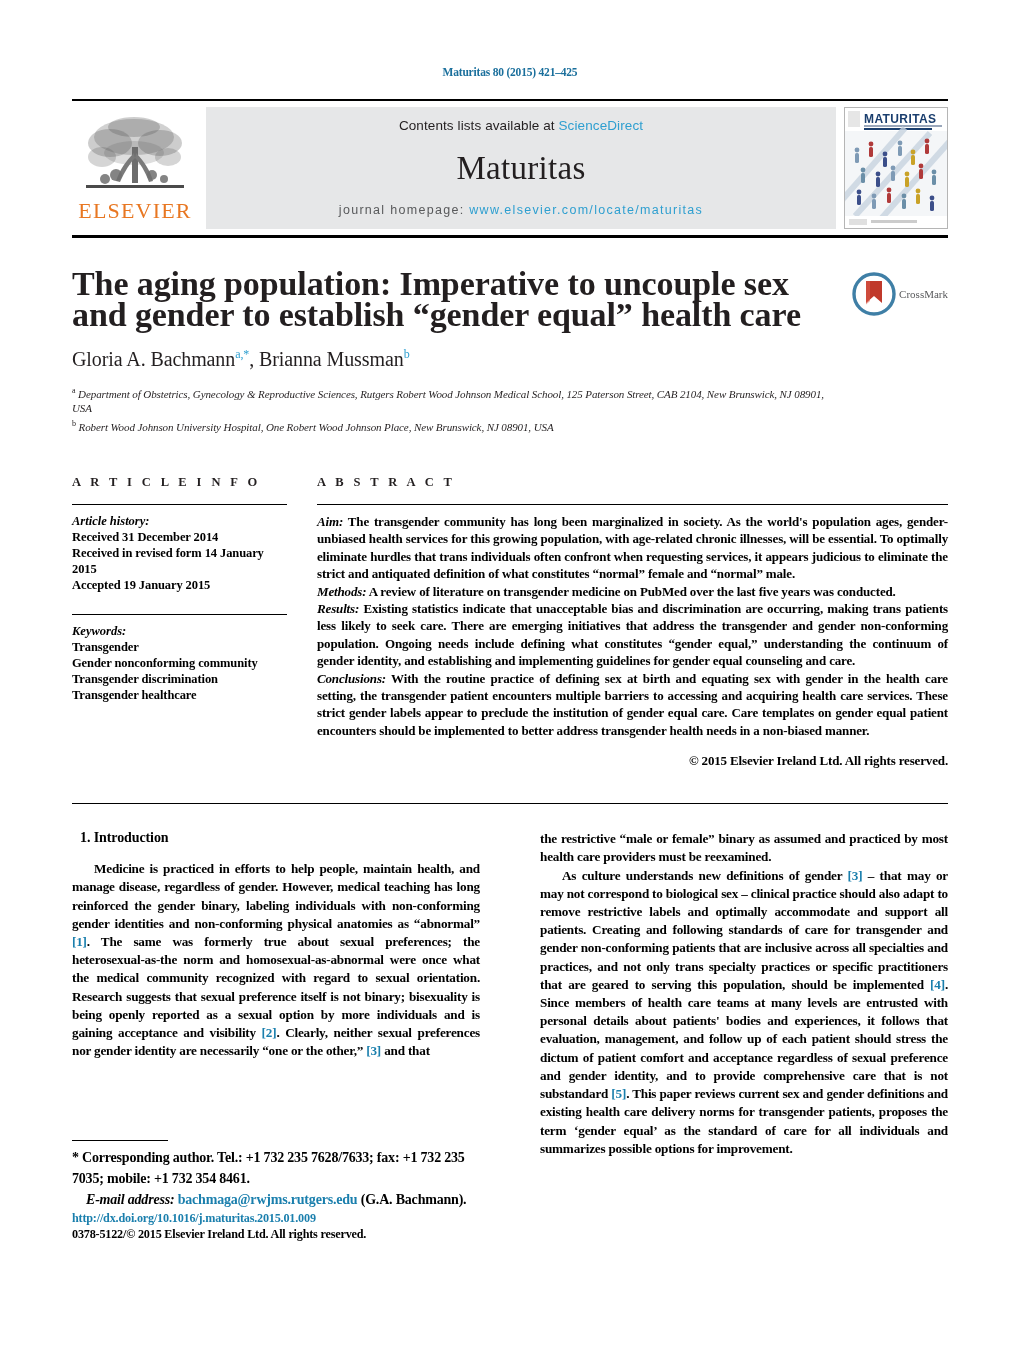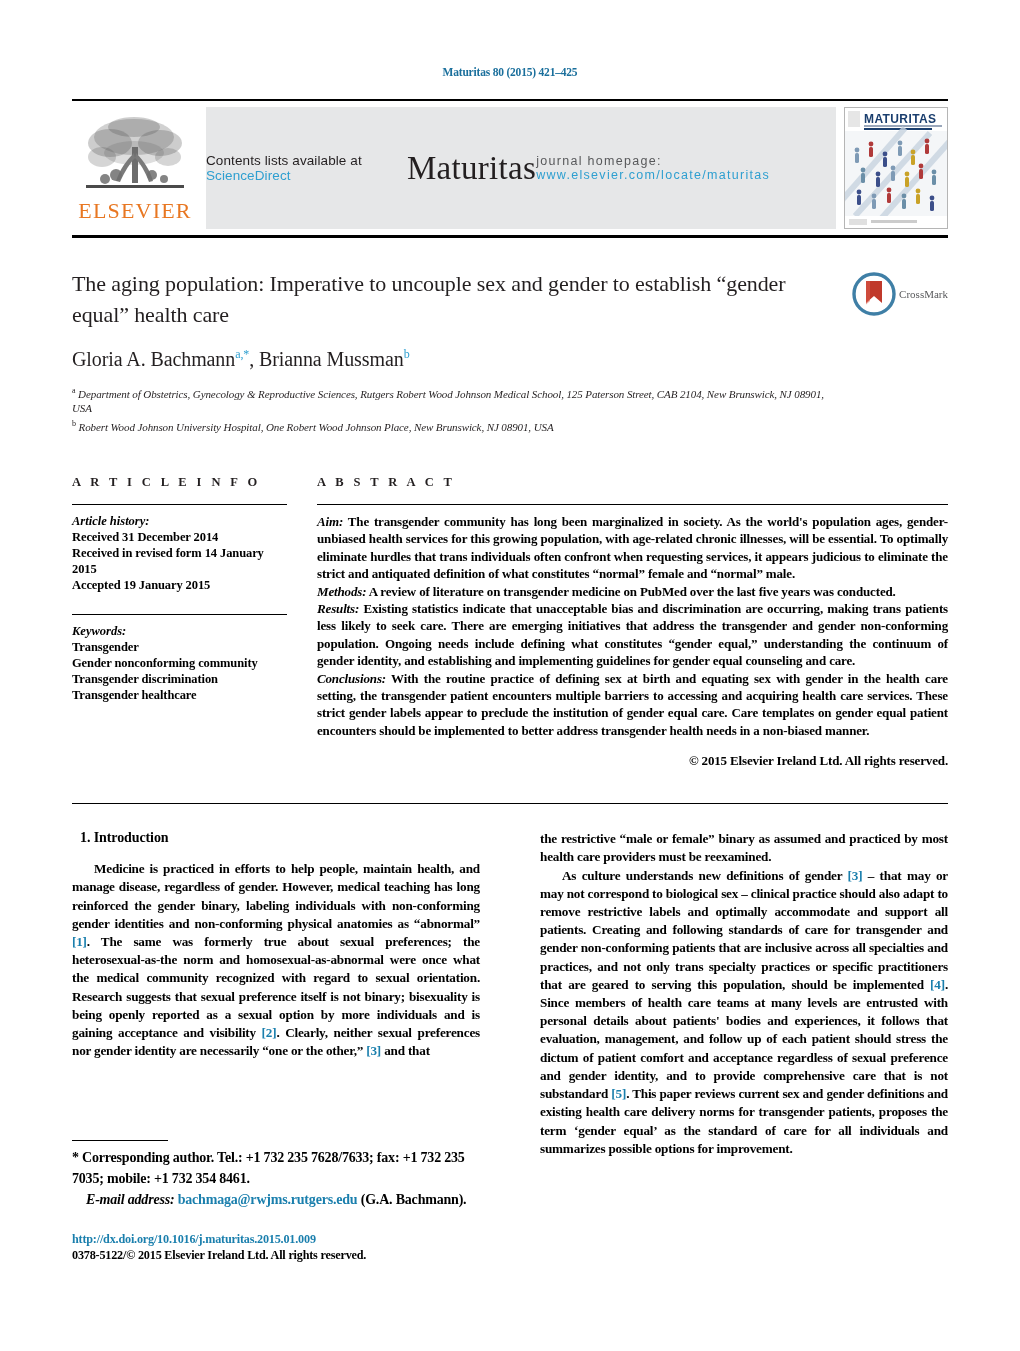--- a/index.html
+++ b/index.html
@@ -61,20 +61,21 @@
     color: #E87722;
     font-weight: normal;
     line-height: 22px;
     margin-top: 1px;
   }
   .header-center {
     flex: 1 1 auto;
     background: #e6e7e8;
     margin: 0 8px 0 8px;
     display: flex;
+    flex-direction: column;
     justify-content: space-between;
     align-items: center;
     padding: 11px 0 12px 0;
     box-sizing: border-box;
   }
   .contents-line {
     font-family: "Liberation Sans", sans-serif;
     font-size: 13.5px;
     color: #231f20;
     letter-spacing: 0.1px;
@@ -111,23 +112,23 @@
 
   
   .title-block {
     margin-top: 30px;
     display: flex;
     align-items: flex-start;
   }
   .title-left { flex: 1 1 auto; padding-right: 16px; }
   .article-title {
     font-family: "Liberation Serif", serif;
-    font-size: 22px;
+    font-size: 34px;
     line-height: 31px;
-    font-weight: normal;
+    font-weight: bold;
     color: #231f20;
     margin: 0;
     letter-spacing: -0.1px;
   }
   .authors {
     margin-top: 17px;
     font-family: "Liberation Serif", serif;
     font-size: 20px;
     color: #231f20;
     letter-spacing: -0.1px;
@@ -255,21 +256,21 @@
   }
   .fn-text {
     font-size: 14px;
     line-height: 21px;
     letter-spacing: -0.2px;
     font-weight: bold;
   }
   .fn-indent { text-indent: 14px; }
   .fn-email-label { font-style: italic; }
   .link-blue { color: #1a7fad; }
-  .doi-block { margin-top: 21px; }
+  .doi-block { }
   .doi-line {
     font-size: 12.2px;
     line-height: 16px;
     color: #1a7fad;
     letter-spacing: -0.2px;
     font-weight: bold;
   }
   .issn-line {
     font-size: 12.2px;
     line-height: 16px;

